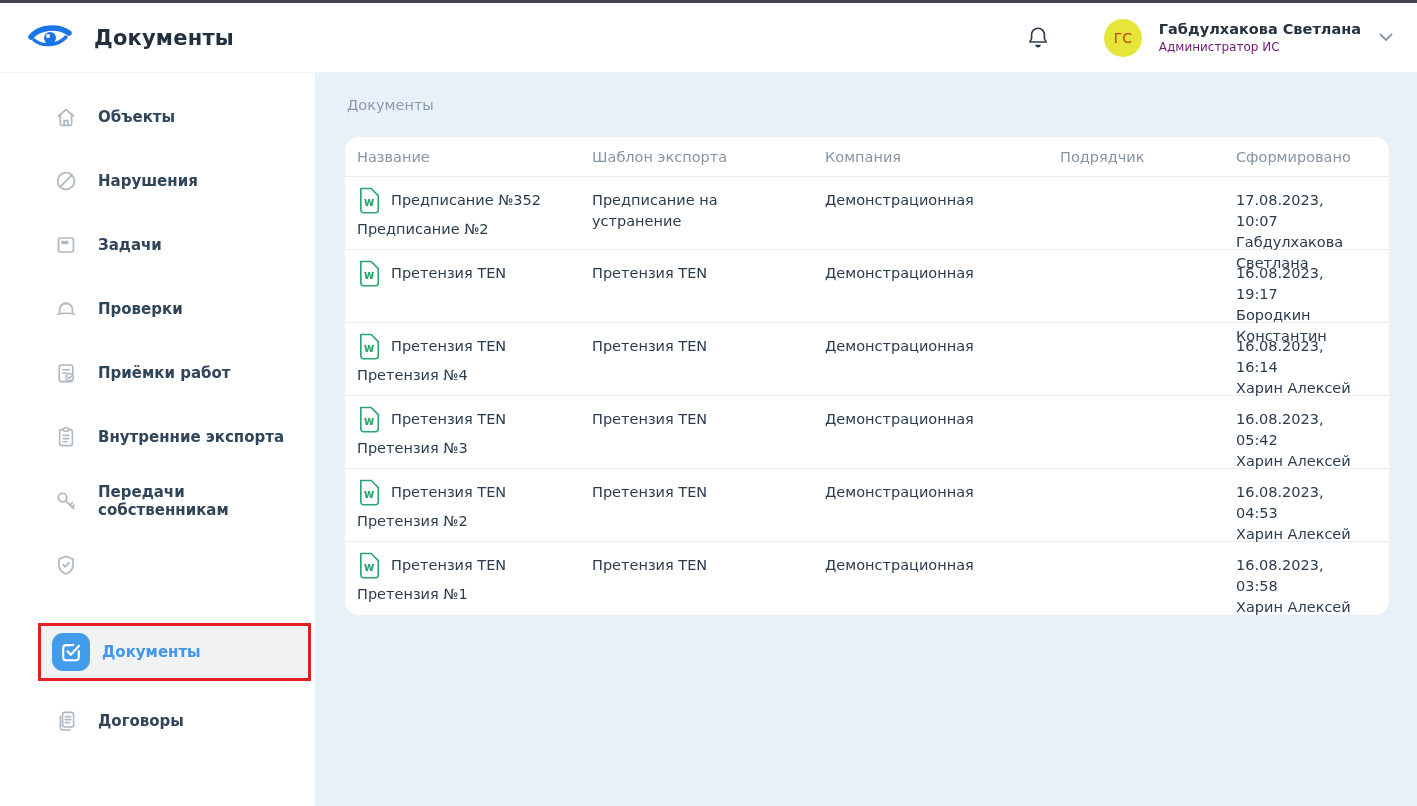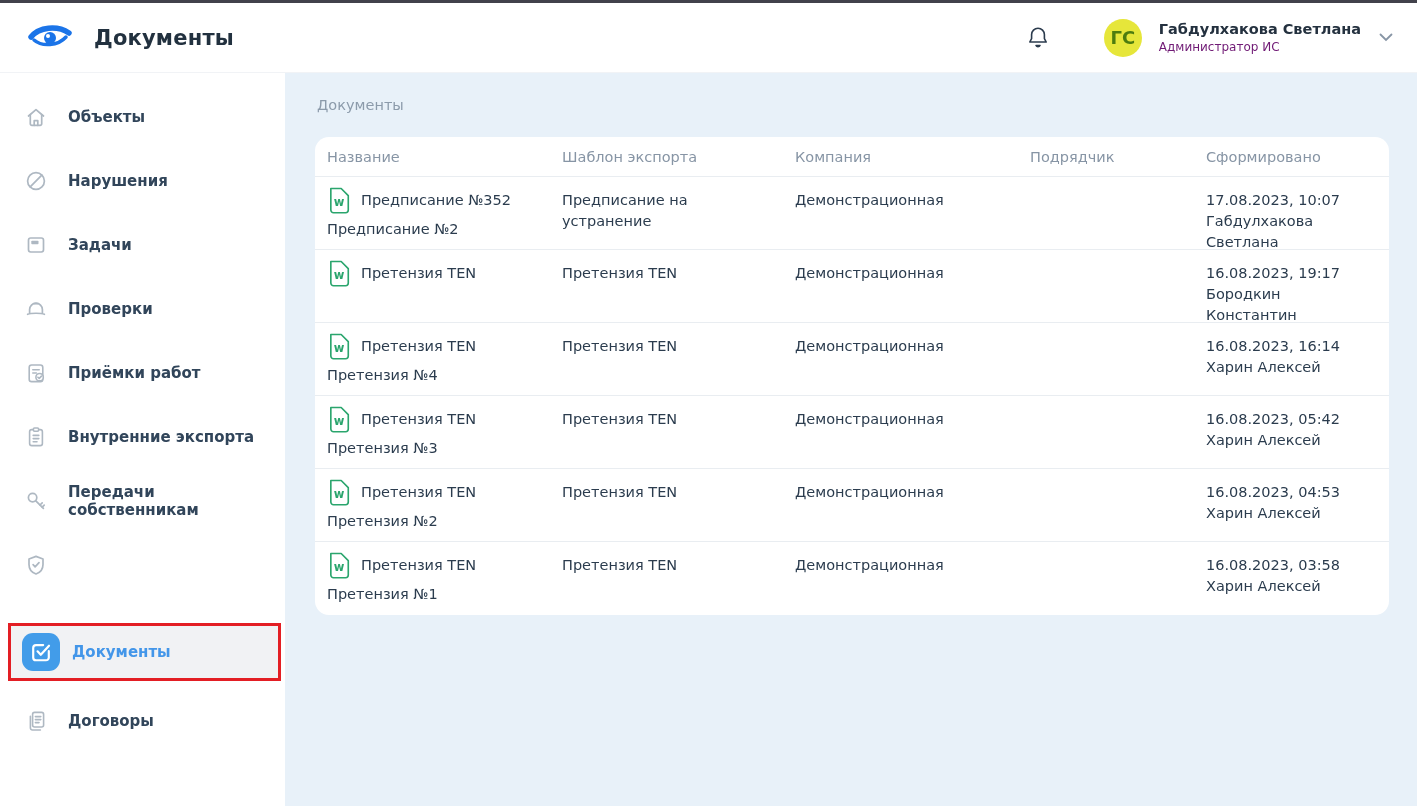--- a/index.html
+++ b/index.html
@@ -11,26 +11,26 @@
   *{box-sizing:border-box; margin:0; padding:0;}
   html,body{width:1417px; height:806px; overflow:hidden;}
   body{font-family:"DejaVu Sans","Liberation Sans",sans-serif; background:#fff; color:var(--text-dark);}
   .top-strip{height:3px; background:#41414b;}
   .app-header{height:70px; background:#fff; display:flex; align-items:center; border-bottom:1px solid #f1f3f6; position:relative; z-index:2;}
   .logo{margin-left:28px; width:44px; height:32px; display:flex; align-items:center; cursor:pointer;}
   .app-title{margin-left:22px; font-size:21px; font-weight:bold; color:#22313f; letter-spacing:.2px;}
   .header-right{margin-left:auto; display:flex; align-items:center; margin-right:24px;}
   .bell-btn{width:26px; height:28px; color:#2b3b4d; margin-right:52px; cursor:pointer; display:flex; align-items:center;}
   .user-menu{display:flex; align-items:center; cursor:pointer;}
-  .avatar{width:38px; height:38px; border-radius:50%; background:var(--avatar-yellow); display:flex; align-items:center; justify-content:center; font-size:18px; color:#4d7c0f; font-weight:700;}
+  .avatar{width:38px; height:38px; border-radius:50%; background:var(--avatar-yellow); display:flex; align-items:center; justify-content:center; font-size:14px; color:#c2410c; font-weight:400;}
   .user-text{margin-left:17px; line-height:1.25;}
   .user-name{font-size:14.5px; font-weight:bold; color:#24313f;}
   .user-role{font-size:12px; color:#701a75; margin-top:2px;}
   .chevron{margin-left:18px; color:#8795a5; display:flex;}
-  .layout{display:flex; height:733px;}
+  .layout{display:flex; height:733px;padding-left:30px;}
   .sidebar{width:285px; background:#fff; flex:0 0 285px; padding-top:12px;}
   .nav-item{height:64px; display:flex; align-items:center; padding-left:24px; cursor:pointer;}
   .nav-icon{width:24px; height:24px; color:var(--icon-gray); display:flex; align-items:center; justify-content:center; flex:0 0 24px;}
   .nav-label{margin-left:20px; font-size:15px; font-weight:600; color:#31455a;}
   .nav-item.active{height:58px; margin:26px 4px 8px 8px; padding-left:11px; background:var(--active-row-bg); border:3px solid var(--annotation-red);}
   .nav-item.active .icon-box{width:38px; height:38px; flex:0 0 38px; border-radius:11px; background:var(--active-blue); color:#fff; display:flex; align-items:center; justify-content:center;}
   .nav-item.active .nav-label{margin-left:12px; color:var(--active-label);}
   .main{flex:1; background:var(--content-bg); padding:0 28px 0 30px; overflow:hidden;}
   .breadcrumb{margin-top:24px; margin-left:2px; font-size:14.5px; color:#8c9bab;}
   .card{margin-top:24px; background:#fff; border-radius:14px;}

